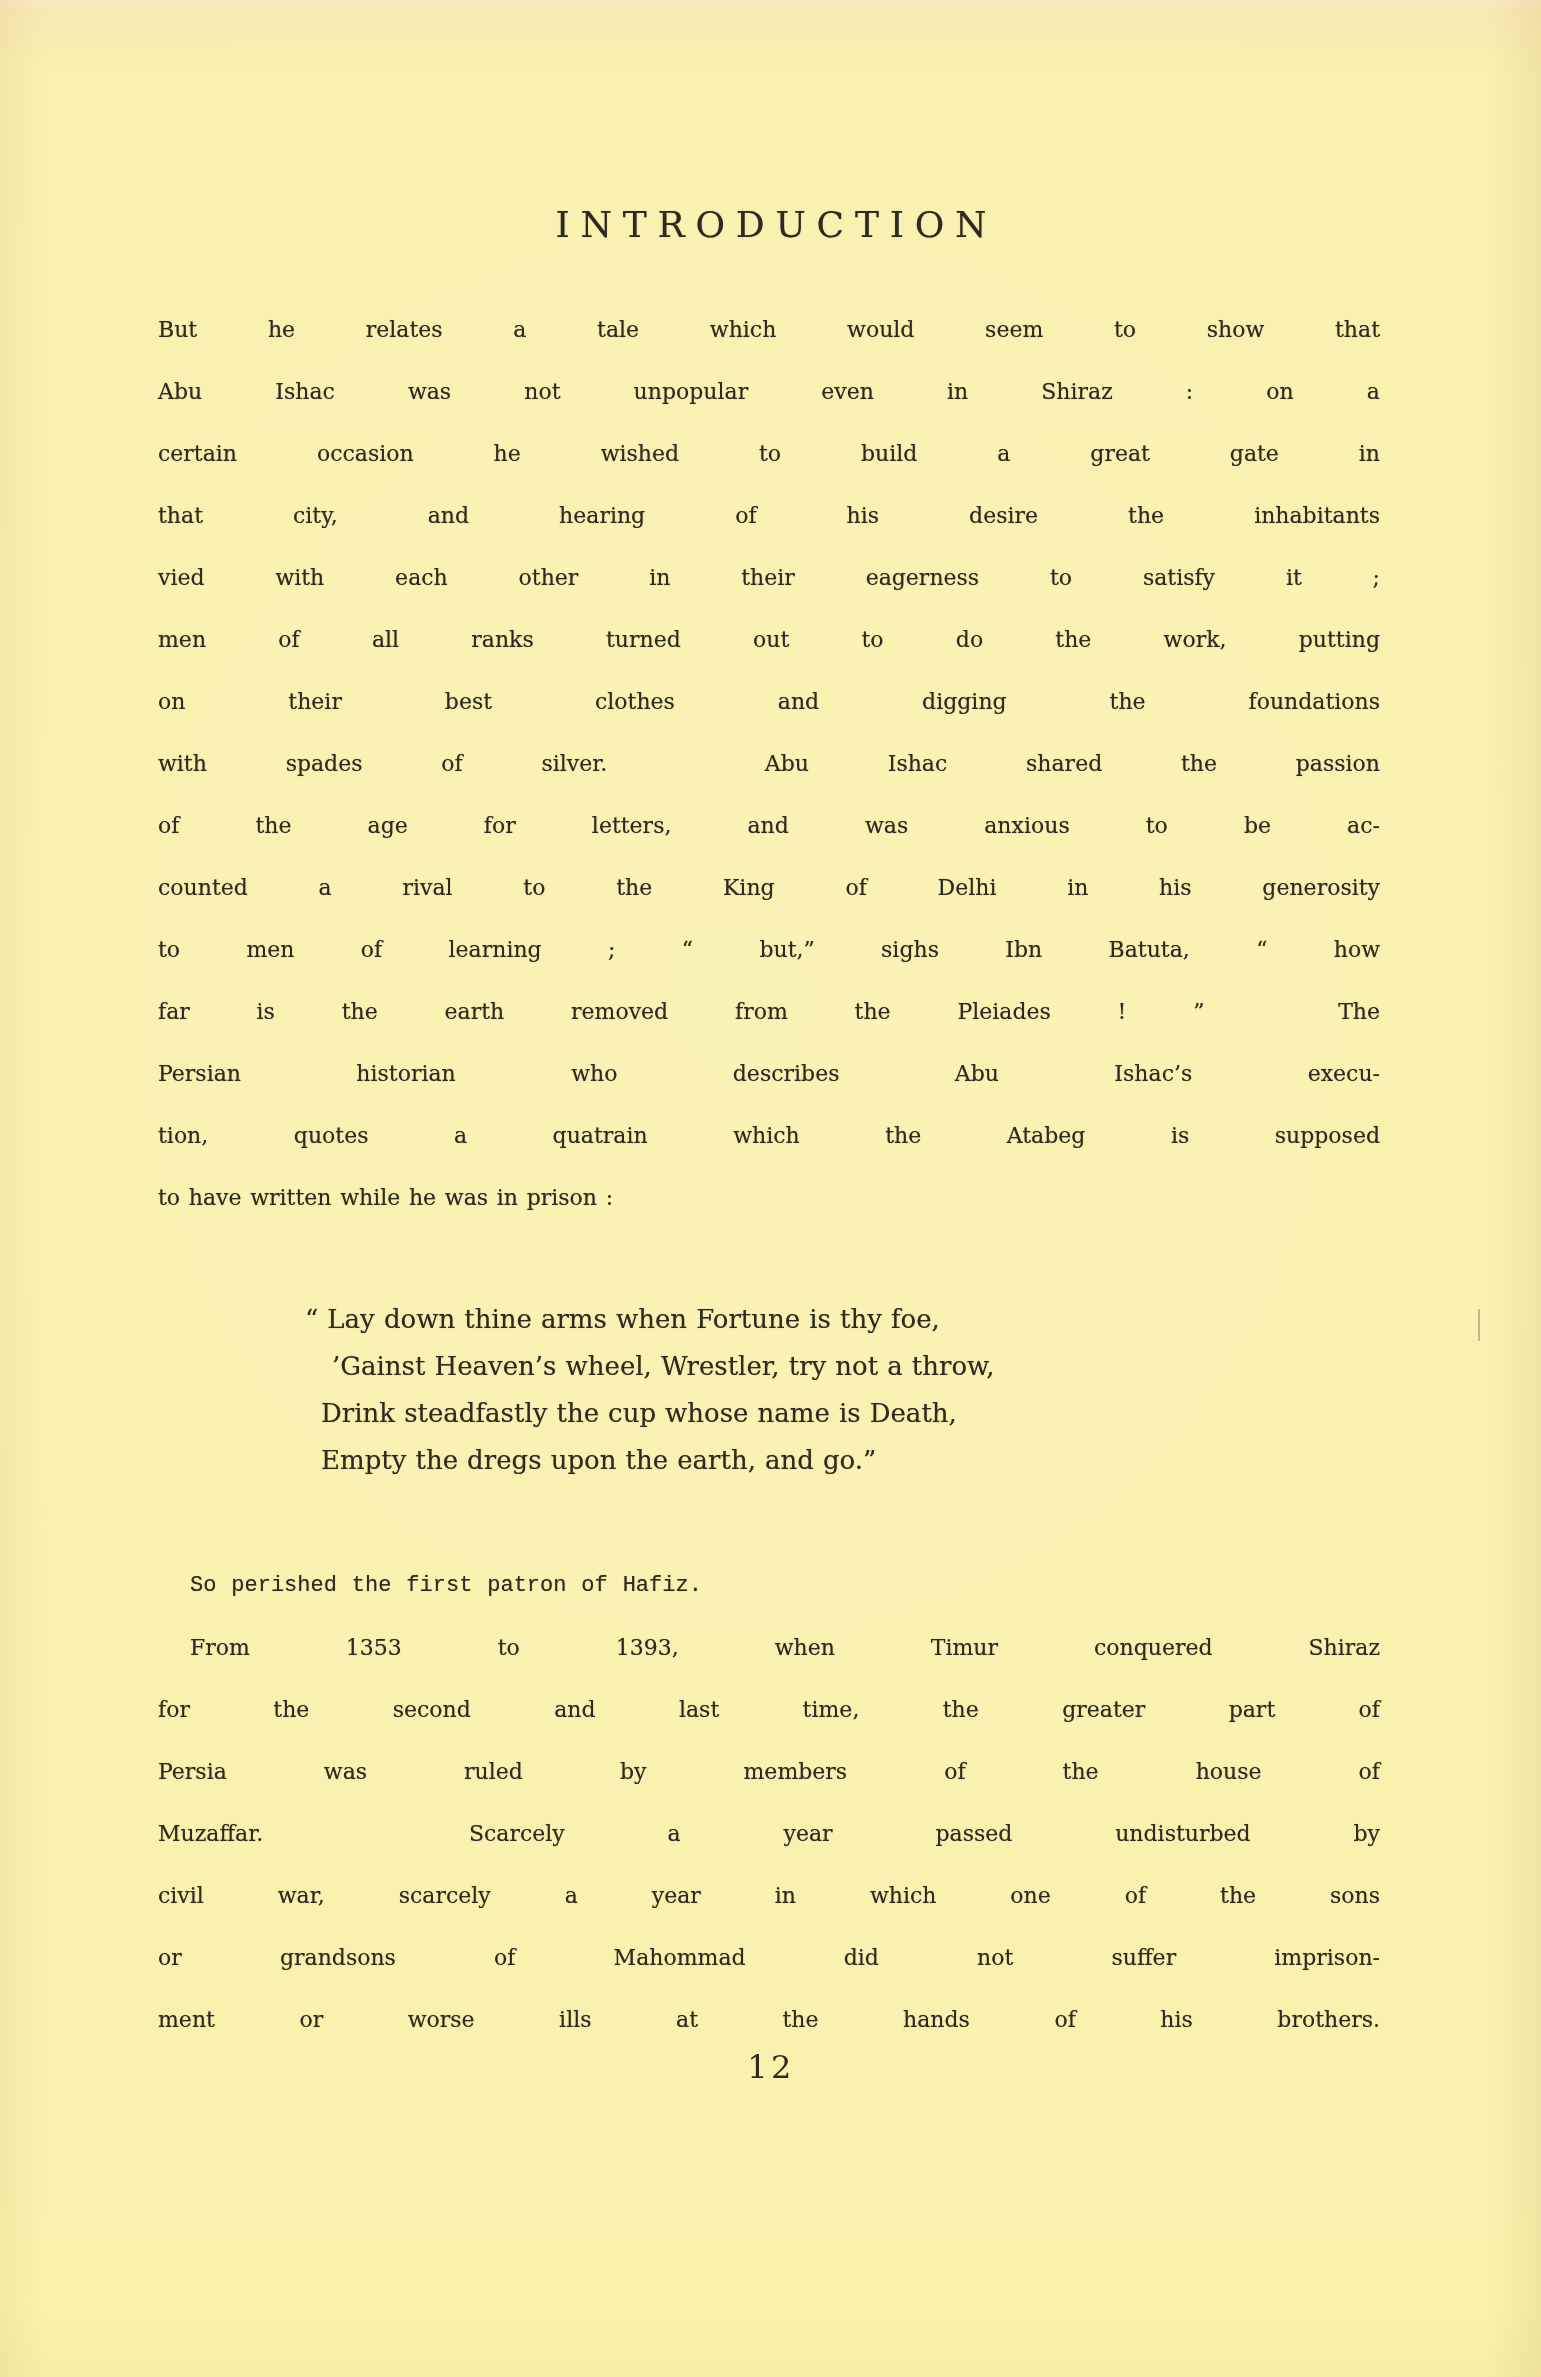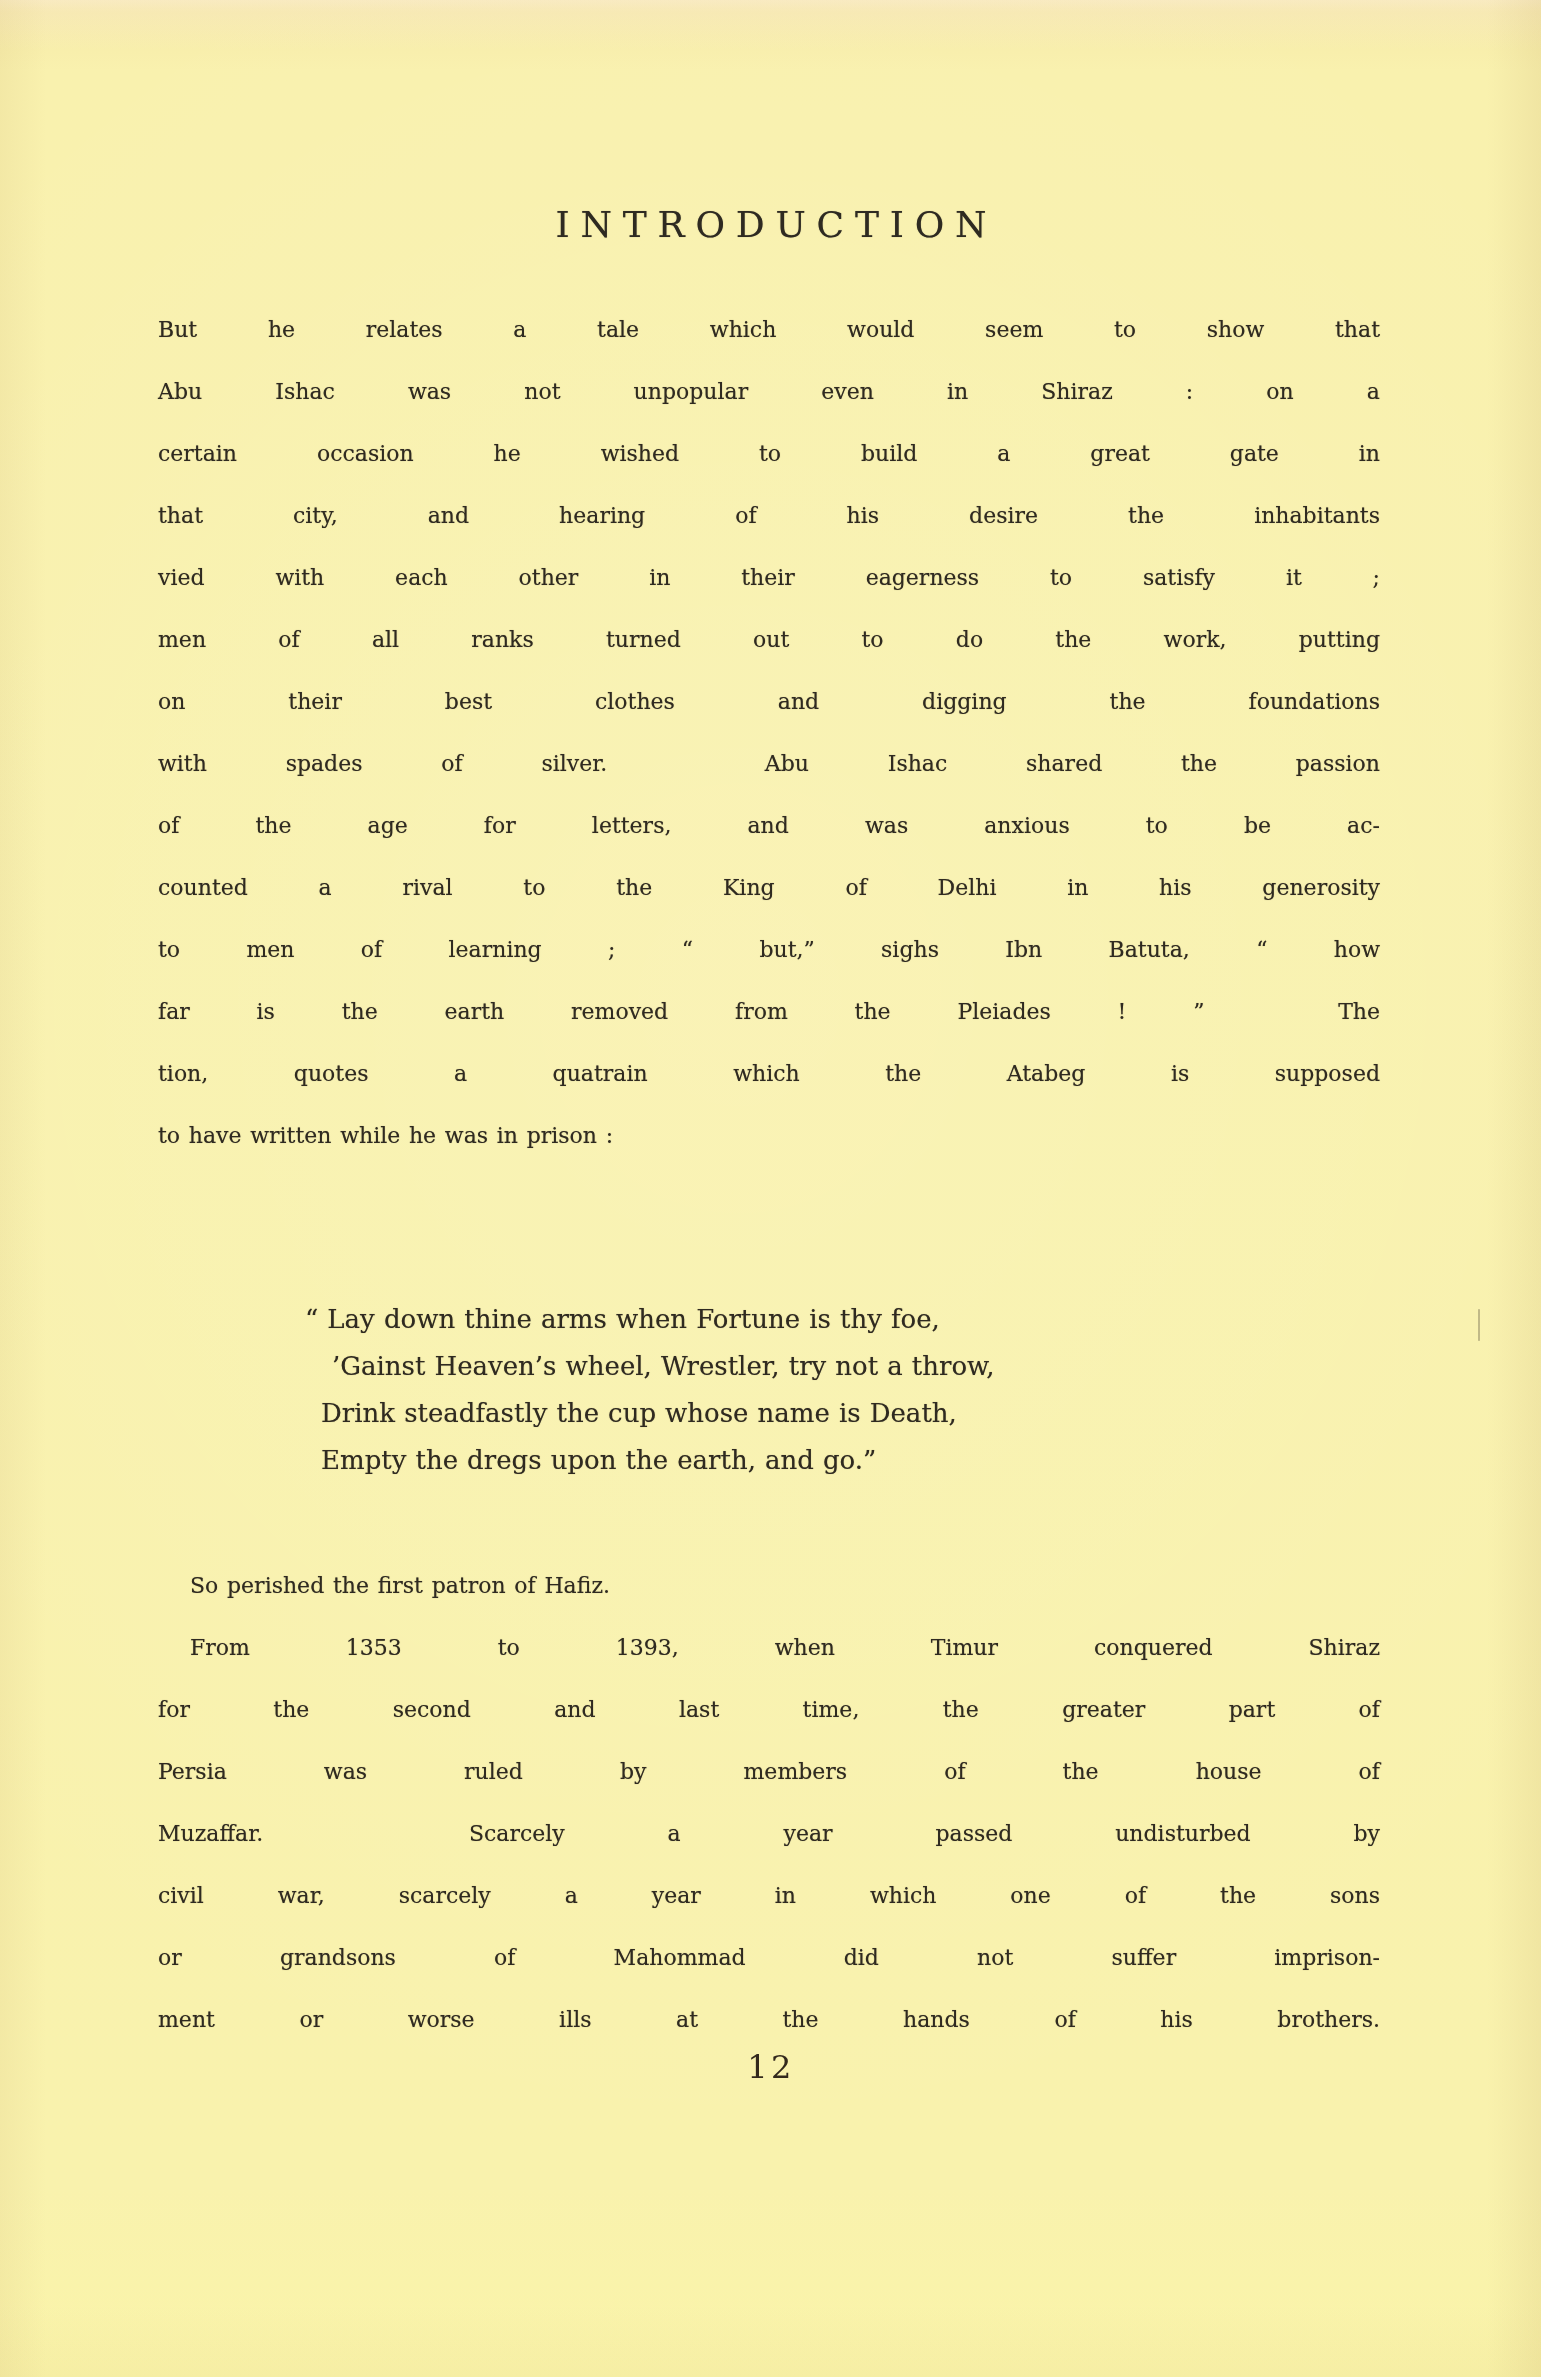--- a/index.html
+++ b/index.html
@@ -105,33 +105,34 @@
       <div class="line j">certain occasion he wished to build a great gate in</div>
       <div class="line j">that city, and hearing of his desire the inhabitants</div>
       <div class="line j">vied with each other in their eagerness to satisfy it ;</div>
       <div class="line j">men of all ranks turned out to do the work, putting</div>
       <div class="line j">on their best clothes and digging the foundations</div>
       <div class="line j">with spades of silver.  Abu Ishac shared the passion</div>
       <div class="line j">of the age for letters, and was anxious to be ac-</div>
       <div class="line j">counted a rival to the King of Delhi in his generosity</div>
       <div class="line j">to men of learning ; “ but,” sighs Ibn Batuta, “ how</div>
       <div class="line j">far is the earth removed from the Pleiades ! ”  The</div>
+      <div class="line j">Persian historian who describes Abu Ishac’s execu-</div>
       <div class="line j">tion, quotes a quatrain which the Atabeg is supposed</div>
       <div class="line">to have written while he was in prison :</div>
     </div>
 
   <div id="verse-block">
       <div class="line">“ Lay down thine arms when Fortune is thy foe,</div>
       <div class="line" style="text-indent: 27px;">’Gainst Heaven’s wheel, Wrestler, try not a throw,</div>
       <div class="line" style="text-indent: 16px;">Drink steadfastly the cup whose name is Death,</div>
       <div class="line" style="text-indent: 16px;">Empty the dregs upon the earth, and go.”</div>
     </div>
 
   <div id="closing-block" class="text-column">
-      <div class="line" style="text-indent: 32px;">So perished the first patron of Hafiz.</div>
+      <div class="line" style="text-indent: 32px; font-family: Liberation Mono, monospace;">So perished the first patron of Hafiz.</div>
       <div class="line j" style="text-indent: 32px;">From 1353 to 1393, when Timur conquered Shiraz</div>
       <div class="line j">for the second and last time, the greater part of</div>
       <div class="line j">Persia was ruled by members of the house of</div>
       <div class="line j">Muzaffar.  Scarcely a year passed undisturbed by</div>
       <div class="line j">civil war, scarcely a year in which one of the sons</div>
       <div class="line j">or grandsons of Mahommad did not suffer imprison-</div>
       <div class="line j">ment or worse ills at the hands of his brothers.</div>
     </div>
 
   <div class="scan-artifact"></div>

